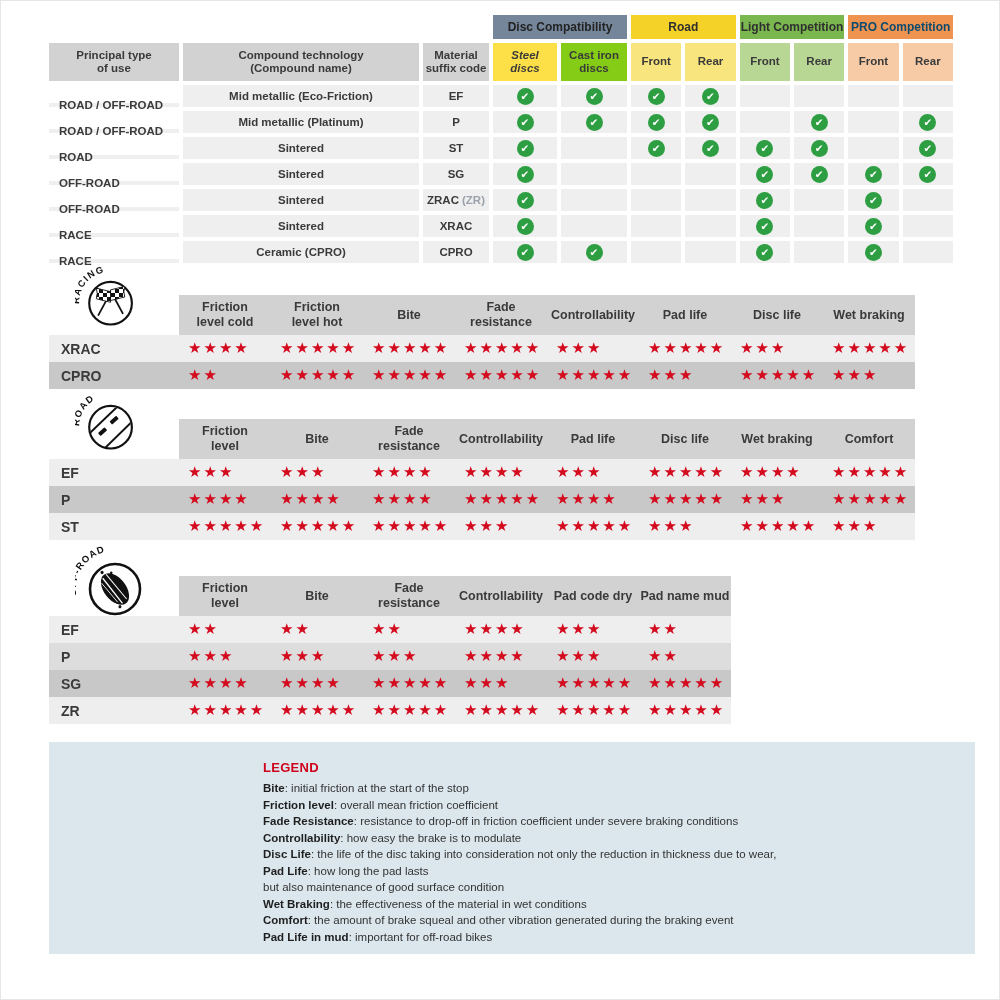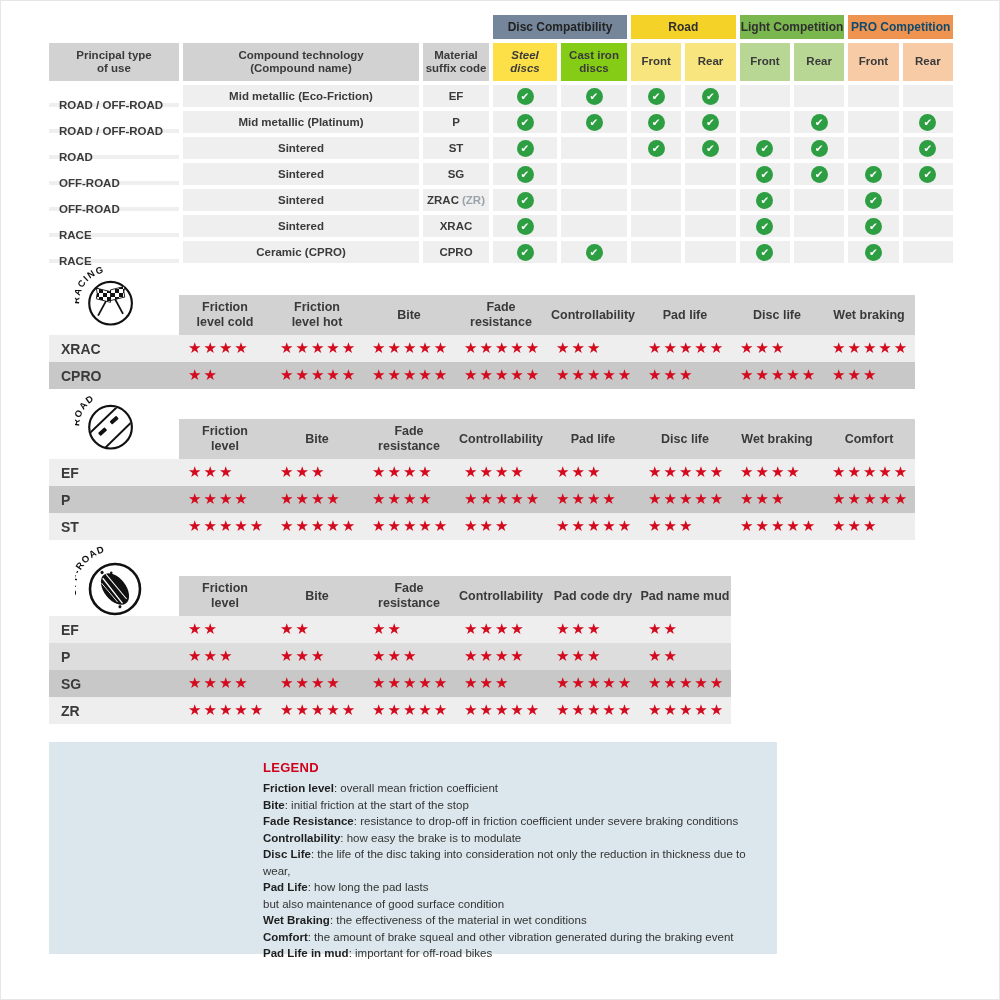--- a/index.html
+++ b/index.html
@@ -39,21 +39,21 @@
         text-align:center; font-weight:bold; font-size:12.5px; line-height:1.2; white-space:pre-line; }
   .rcell { display:flex; align-items:center; }
   .rlabel { font-size:14px; font-weight:bold; padding-left:12px; }
   .sh-light  { background:#eeeeee; }
   .sh-medium { background:#dddddd; }
   .sh-dark   { background:#c8c8c8; }
   .stars { color:#d40a1e; font-size:15px; letter-spacing:2px; padding-left:9px;
         font-family:"DejaVu Sans",sans-serif; line-height:1; }
 
   
-  .legend { margin-top:18px; width:728px; background:#dce7ed; padding:18px 20px 12px 214px; height:212px; }
+  .legend { margin-top:18px; width:926px; background:#dce7ed; padding:18px 20px 12px 214px; height:212px; }
   .legend-title { color:#d0021b; font-weight:bold; font-size:13px; margin-bottom:5px; letter-spacing:.3px; }
   .litem { font-size:11.5px; line-height:16.5px; color:#333; }
   .litem b { color:#1e1e1e; }
 </style>
 </head>
 <body>
 
 <div class="page">
 
   <div class="compat">
@@ -525,22 +525,22 @@
         </div>
         <div class="rcell sh-light">
           <span class="stars">★★★★★</span>
         </div>
       </div>
   </section>
 
   <div class="legend">
     <div class="legend-title">LEGEND</div>
     <div>
+        <div class="litem"><b>Bite</b>: initial friction at the start of the stop</div>
         <div class="litem"><b>Friction level</b>: overall mean friction coefficient</div>
-        <div class="litem"><b>Bite</b>: initial friction at the start of the stop</div>
         <div class="litem"><b>Fade Resistance</b>: resistance to drop-off in friction coefficient under severe braking conditions</div>
         <div class="litem"><b>Controllability</b>: how easy the brake is to modulate</div>
         <div class="litem"><b>Disc Life</b>: the life of the disc taking into consideration not only the reduction in thickness due to wear,</div>
         <div class="litem"><b>Pad Life</b>: how long the pad lasts</div>
         <div class="litem">but also maintenance of good surface condition</div>
         <div class="litem"><b>Wet Braking</b>: the effectiveness of the material in wet conditions</div>
         <div class="litem"><b>Comfort</b>: the amount of brake squeal and other vibration generated during the braking event</div>
         <div class="litem"><b>Pad Life in mud</b>: important for off-road bikes</div>
       </div>
   </div>

